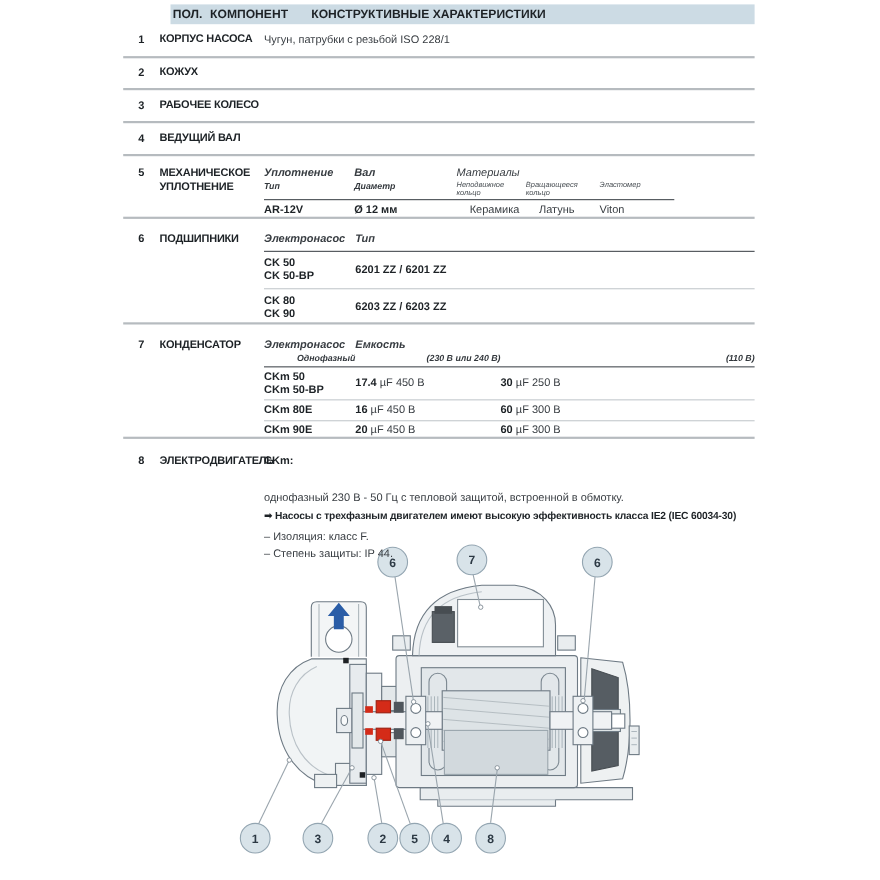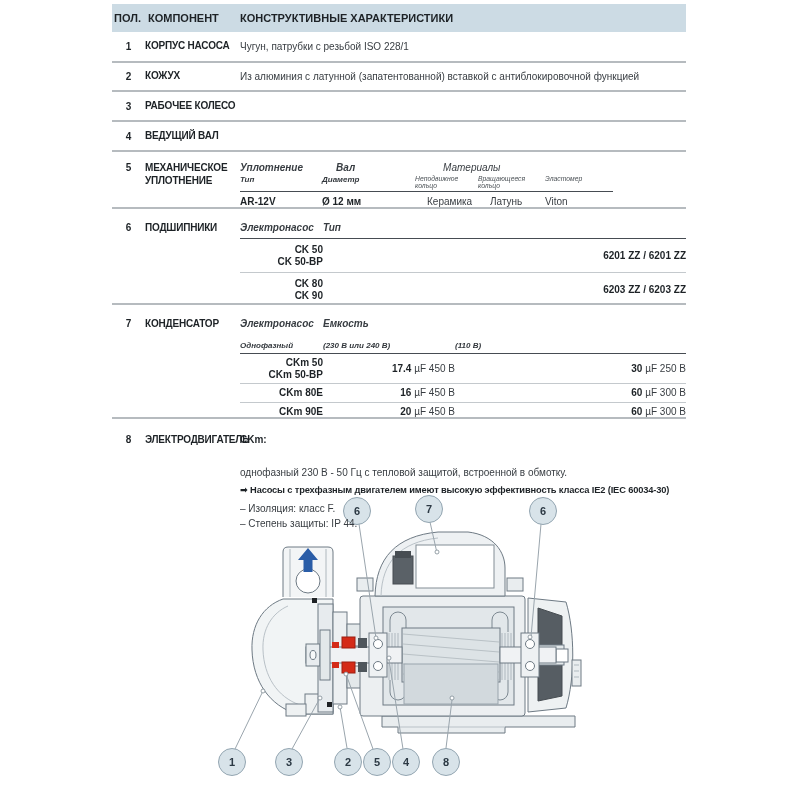--- a/index.html
+++ b/index.html
@@ -1,46 +1,46 @@
 <!DOCTYPE html>
 <html><head>
 <meta charset="utf-8">
 <style>
   html,body{margin:0;padding:0;background:#ffffff;}
   .page{position:relative;width:800px;height:800px;background:#fff;overflow:hidden;
         font-family:"Liberation Sans","DejaVu Sans",sans-serif;color:#2b3034;}
   
   .spec{position:absolute;left:112px;top:4px;width:574px;}
-  .thead{display:grid;grid-template-columns:36px 92px 1fr;background:#ccdbe4;height:28px;
-         align-items:center;font-weight:bold;font-size:11px;color:#1d2226;}
+  .thead{display:grid;grid-template-columns:36px 92px 1fr;background:#ccdbe4;height:18px;
+         align-items:center;font-weight:bold;font-size:11px;color:#1d2226;margin-left:43px;}
   .thead .h1{padding-left:2px;}
   .row{display:grid;grid-template-columns:33px 95px 1fr;border-bottom:2px solid #b6bbbf;box-sizing:border-box;}
   .row.center{align-items:center;}
   .pos{text-align:center;font-weight:bold;font-size:10px;color:#1d2226;}
   .comp{font-weight:bold;font-size:10px;letter-spacing:-0.2px;line-height:1.25;color:#1d2226;padding-right:4px;}
   .desc{font-size:10px;color:#383d42;}
   .r1{min-height:31px}.r2{min-height:29px}.r3{min-height:30px}.r4{min-height:30px}
   .r5{min-height:56px;padding-top:10px}.r6{min-height:87px;padding-top:13px}
   .r7{min-height:98px;padding-top:13px}.r8{min-height:88px;padding-top:15px}
   .bi{font-weight:bold;font-style:italic;}
   .it{font-style:italic;}
   .tiny{font-size:6.8px;font-style:italic;color:#4a5055;}
   .smallhead{font-size:8px;font-weight:bold;font-style:italic;color:#33383d;}
   .rd{height:1px;background:#464c52;margin:3px 0;}
   .rl{height:1px;background:#c4c9cd;margin:3px 0;}
   
   .seal-r{display:grid;grid-template-columns:82px 93px 63px 67px 1fr;}
-  .seal-top{display:grid;grid-template-columns:82px 93px 190px;gap:14px;}
+  .seal-top{display:grid;grid-template-columns:82px 93px 190px;}
   .seal-top .mat{text-align:left;}
   .seal-vals .m{padding-left:12px;}
   .seal-rule{width:373px;height:1px;background:#464c52;margin:2px 0 4px 0;}
   
   .sub2{display:grid;grid-template-columns:83px 1fr;}
   .sub3{display:grid;grid-template-columns:83px 132px 1fr;}
-  .group{align-items:center;text-align:right;}
+  .group{align-items:center;}
   .models div{line-height:11.5px;font-weight:bold;font-size:10px;color:#1d2226;}
   .valbold{font-weight:bold;color:#1d2226;}
   .g-pad{padding:2px 0;}
   
   .mline{display:flex;margin-bottom:3px;flex-direction:column;}
   .mlab{font-weight:bold;color:#1d2226;width:33px;flex:0 0 33px;}
   .note{font-weight:bold;color:#1d2226;font-size:9.3px;letter-spacing:-0.15px;white-space:nowrap;
         margin-top:6px;margin-bottom:7px;}
   .dash{margin-top:2px;line-height:13px;}
   
@@ -196,21 +196,20 @@
     </div>
 
     <div class="row center r1">
       <div class="pos">1</div>
       <div class="comp">КОРПУС НАСОСА</div>
       <div class="desc">Чугун, патрубки с резьбой ISO 228/1</div>
     </div>
     <div class="row center r2">
       <div class="pos">2</div>
       <div class="comp">КОЖУХ</div>
-      <div class="desc">Из алюминия с латунной (запатентованной) вставкой с антиблокировочной функцией</div>
     </div>
     <div class="row center r3">
       <div class="pos">3</div>
       <div class="comp">РАБОЧЕЕ КОЛЕСО</div>
     </div>
     <div class="row center r4">
       <div class="pos">4</div>
       <div class="comp">ВЕДУЩИЙ ВАЛ</div>
     </div>
 
@@ -270,21 +269,21 @@
 
     <div class="row r7">
       <div class="pos">7</div>
       <div class="comp">КОНДЕНСАТОР</div>
       <div class="desc">
         <div class="sub3">
           <span class="bi">Электронасос</span>
           <span class="bi">Емкость</span>
           <span></span>
         </div>
-        <div class="sub3" style="margin-top:12px;">
+        <div class="sub3" style="margin-top:2px;text-align:right;">
           <span class="smallhead">Однофазный</span>
           <span class="smallhead">(230 В или 240 В)</span>
           <span class="smallhead">(110 В)</span>
         </div>
         <div class="rd"></div>
         <div class="sub3 group">
           <div class="models">
             <div>CKm 50</div>
             <div>CKm 50-BP</div>
           </div>

